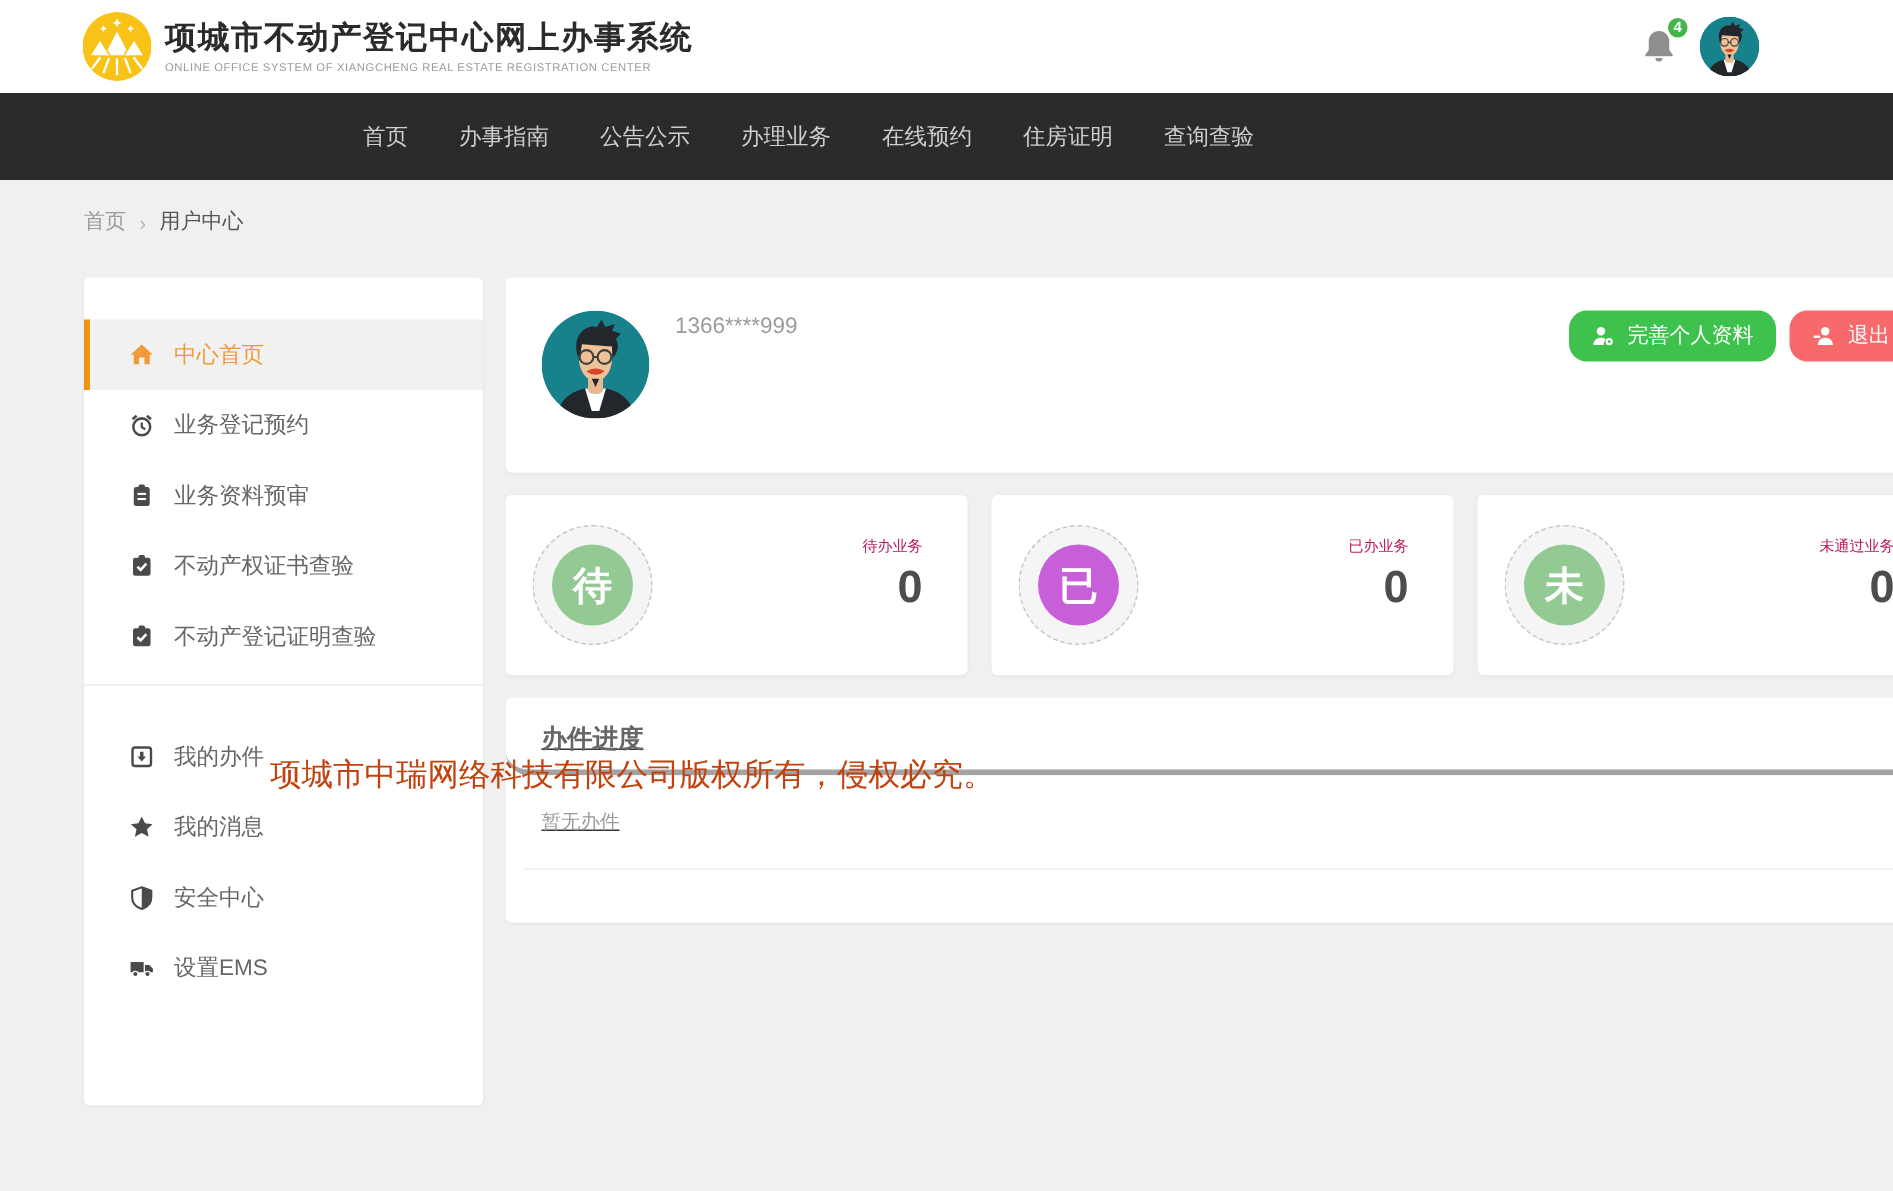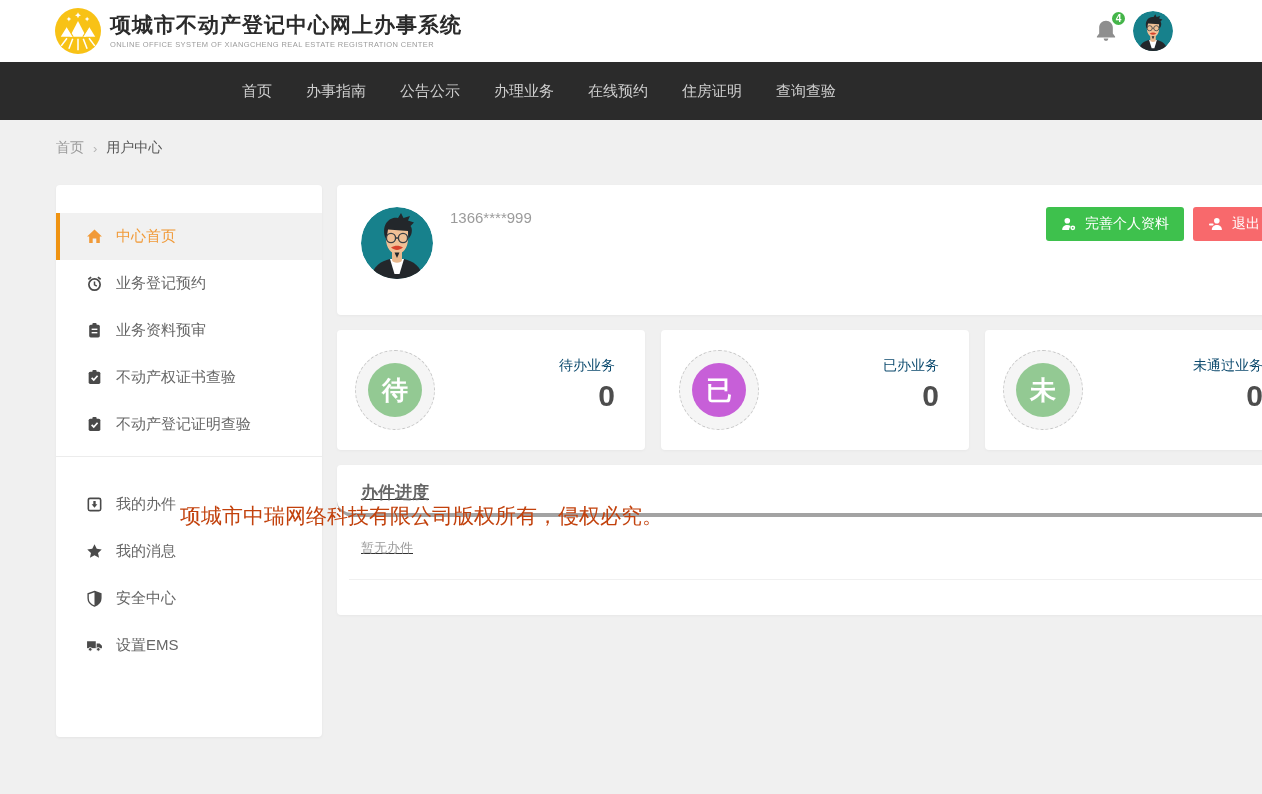--- a/index.html
+++ b/index.html
@@ -44,36 +44,36 @@
   .side-divider { height:1px; background:#ECECEC; margin:8px 0 24px 0; }
 
   
   .main-col { position:absolute; left:337px; top:185px; width:956px; z-index:1;text-decoration:underline; }
   .card { background:#fff; border-radius:4px; box-shadow:0 1px 3px rgba(0,0,0,.04); }
 
   .profile-card { position:relative; height:130px; }
   .profile-avatar { position:absolute; left:24px; top:22px; width:72px; height:72px; border-radius:50%; overflow:hidden; }
   .profile-phone { position:absolute; left:113px; top:24px; font-size:15px; color:#9B9B9B; }
   .profile-actions { position:absolute; right:18px; top:22px; display:flex; gap:9px; }
-  .btn { height:34px; display:inline-flex; align-items:center; gap:8px; padding:0 15px; border:none; border-radius:3px;
+  .btn { height:34px; display:inline-flex; align-items:center; gap:8px; padding:0 15px; border:none; border-radius:12px;
     color:#fff; font-size:14px; cursor:pointer; font-family:inherit; }
   .btn svg { width:16px; height:16px; }
   .btn-green { background:#3EC14D; }
   .btn-red { background:#F8696C; }
 
   .stats-row { display:flex; gap:16px; margin-top:15px; }
   .stat-card { flex:1; height:120px; position:relative; }
   .stat-ring { position:absolute; left:18px; top:20px; width:80px; height:80px; border-radius:50%;
     background:#F5F5F5; border:1px dashed #C6C6C6; display:flex; align-items:center; justify-content:center; }
   .stat-circle { width:54px; height:54px; border-radius:50%; display:flex; align-items:center; justify-content:center;
     color:#fff; font-size:26px; font-weight:bold; }
   .stat-circle.green { background:#93C993; }
   .stat-circle.purple { background:#C75FD8; }
   .stat-info { position:absolute; right:30px; top:27px; text-align:right; }
-  .stat-label { font-size:14px; color:#0c4a6e; }
+  .stat-label { font-size:10px; color:#be185d; }
   .stat-count { font-size:30px; font-weight:bold; color:#4D4D4D; margin-top:4px; }
 
   .progress-card { margin-top:15px; height:150px; }
   .progress-head { height:52px; display:flex; align-items:center; padding:6px 24px 0; font-size:17px; color:#666;
     font-weight:bold; border-bottom:4px solid #a3a3a3;border-radius:16px; }
   .progress-empty { padding:22px 24px 0; font-size:13px; color:#9B9B9B; }
   .progress-inner-divider { height:1px; background:#F0F0F0; margin:22px 12px 0; }
 
   
   .watermark { position:absolute; left:180px; top:502px; font-size:21px; color:#c2410c; z-index:60; white-space:nowrap; pointer-events:none; }

